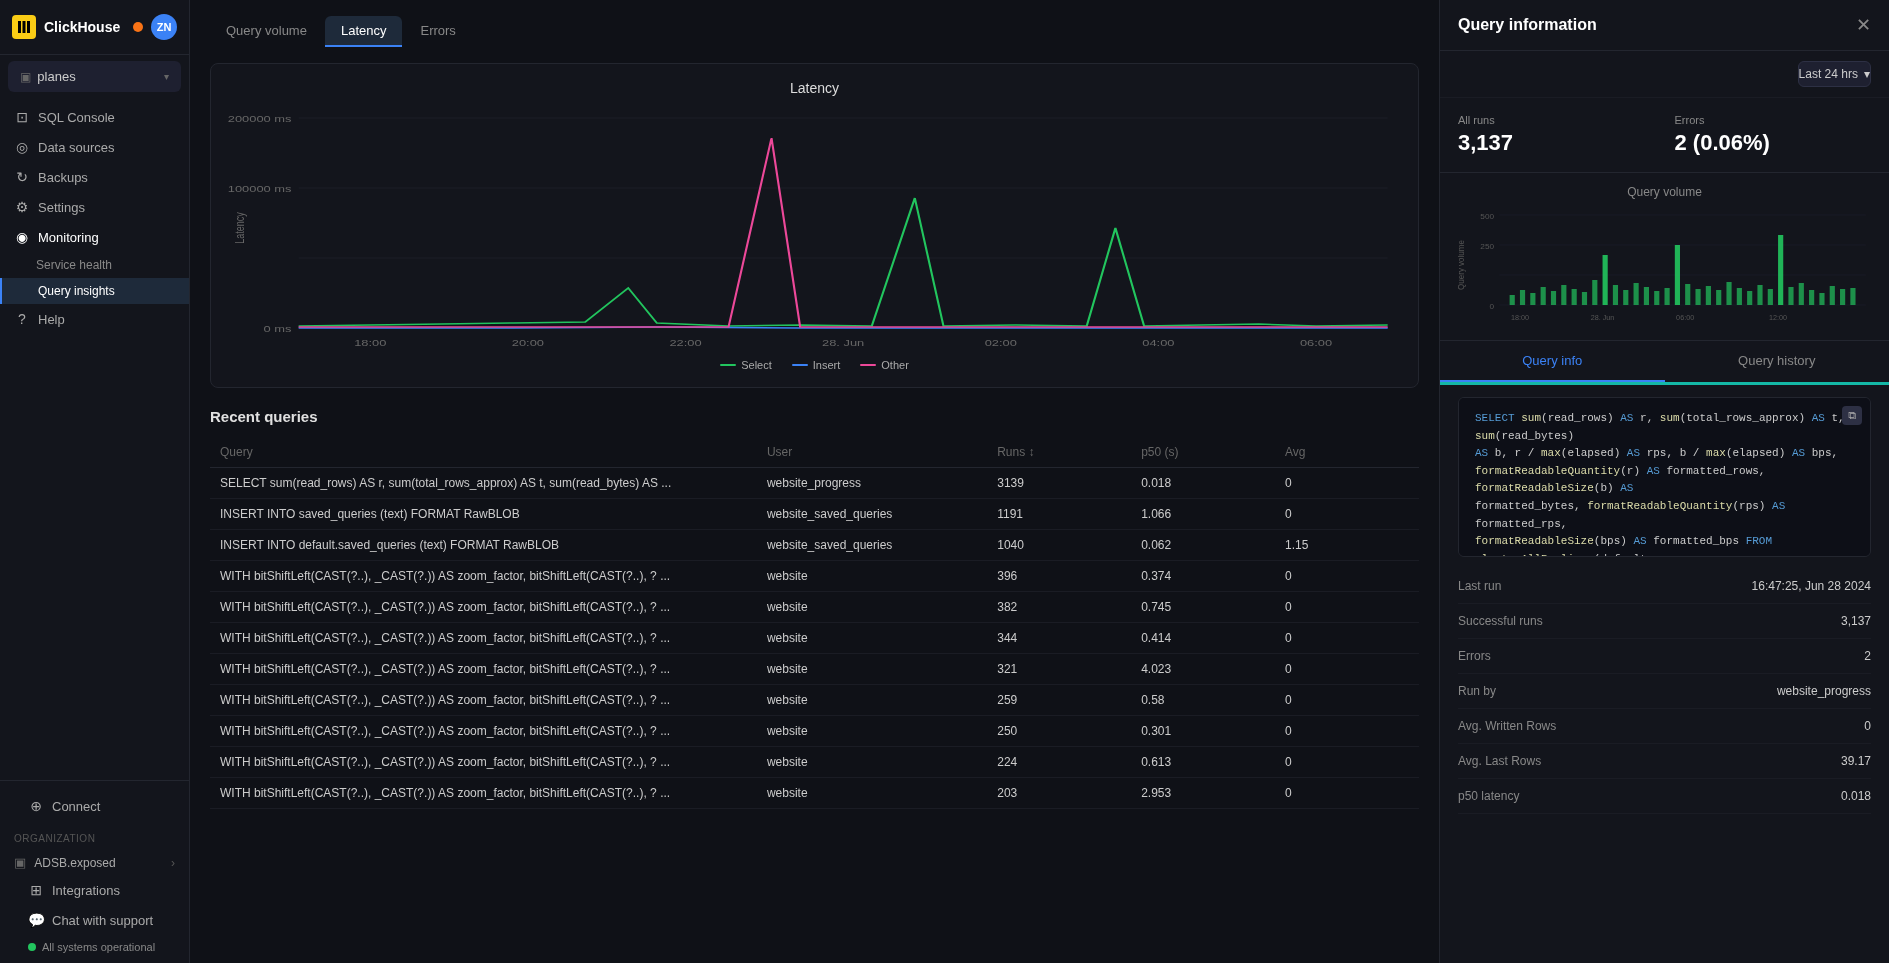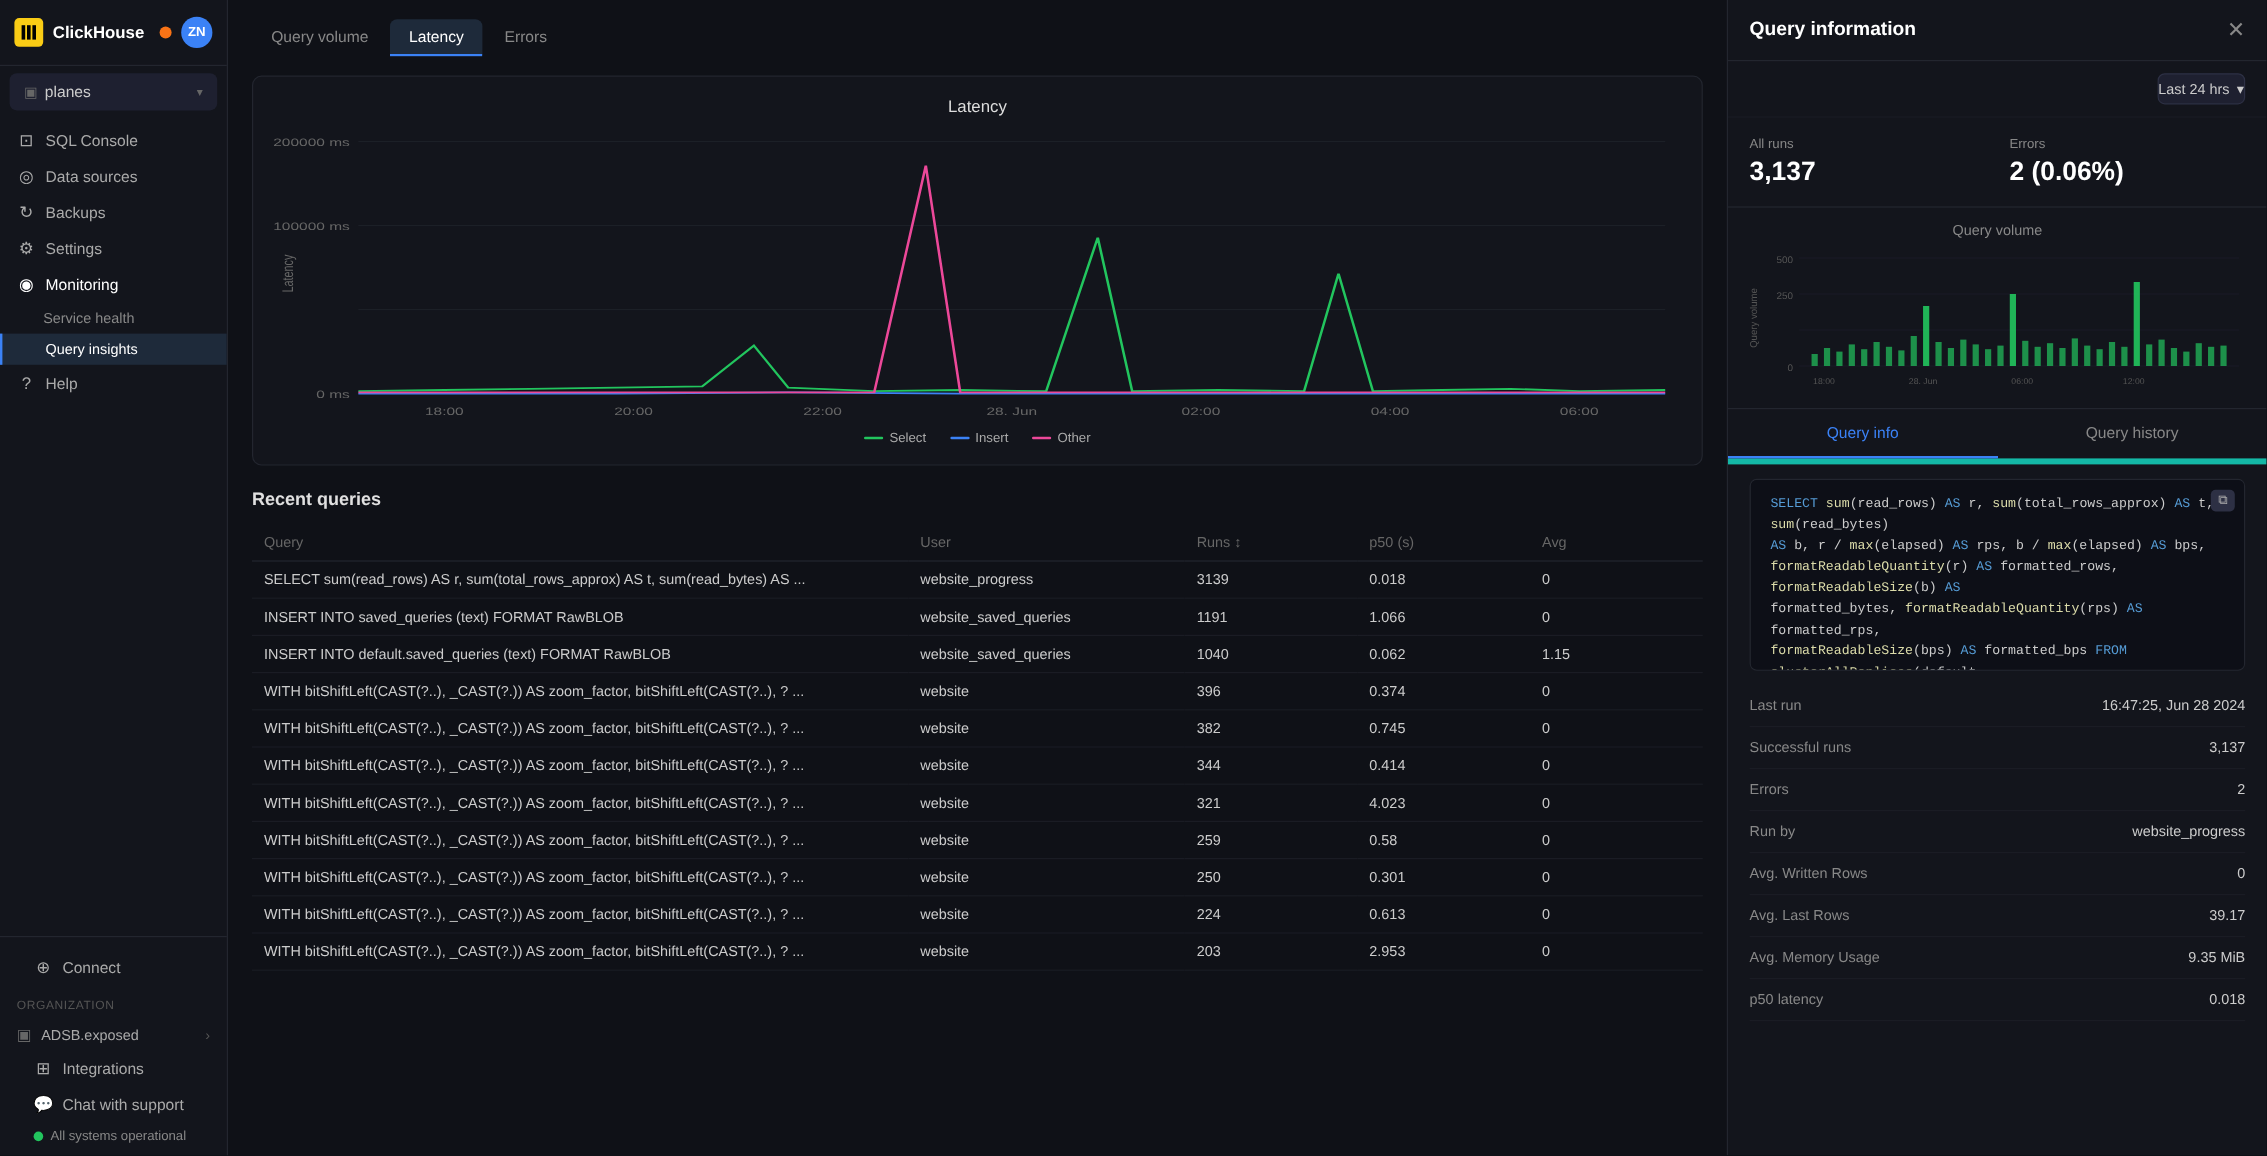--- a/index.html
+++ b/index.html
@@ -70,21 +70,21 @@
     .time-selector { background: #1e2030; border: 1px solid #2d3044; border-radius: 6px; padding: 5px 0; color: #ccc; font-size: 12px; display: flex; align-items: center; gap: 6px; cursor: pointer; }
 
     .panel-stats { display: flex; gap: 20px; padding: 16px 18px; border-bottom: 1px solid #23262f; }
     .stat-box { flex: 1; }
     .stat-label { font-size: 11px; color: #888; margin-bottom: 4px; }
     .stat-value { font-size: 22px; font-weight: 600; color: #fff; }
 
     .mini-chart { padding: 12px 18px; border-bottom: 1px solid #23262f; }
     .mini-chart-title { font-size: 12px; color: #888; margin-bottom: 6px; text-align: center; }
 
-    .panel-tabs { display: flex; border-bottom: 5px solid #14b8a6; align-items: flex-end; }
+    .panel-tabs { display: flex; border-bottom: 3px solid #14b8a6; align-items: flex-end; }
     .panel-tab { flex: 1; padding: 12px; text-align: center; cursor: pointer; font-size: 13px; color: #888; border-bottom: 2px solid transparent; }
     .panel-tab.active { color: #3b82f6; border-bottom: 2px solid #3b82f6; }
 
     .query-code { background: #0d0f17; border-radius: 6px; padding: 12px 16px; margin: 12px 18px; font-family: 'Courier New', monospace; font-size: 11px; color: #ccc; line-height: 1.6; max-height: 160px; overflow-y: auto; border: 1px solid #23262f; position: relative; }
     .query-code .kw { color: #569cd6; }
     .query-code .fn { color: #dcdcaa; }
     .copy-btn { position: absolute; top: 8px; right: 8px; background: #2d3044; border: none; border-radius: 4px; color: #aaa; padding: 3px 6px; cursor: pointer; font-size: 11px; }
 
     .query-details { padding: 0 18px 16px; }
     .detail-row { display: flex; justify-content: space-between; align-items: center; padding: 10px 0; border-bottom: 1px solid #1a1c24; font-size: 12px; }
@@ -461,23 +461,19 @@
   </div>
           <div class="detail-row">
     <span class="detail-label">Avg. Written Rows</span>
     <span class="detail-value">0</span>
   </div>
           <div class="detail-row">
     <span class="detail-label">Avg. Last Rows</span>
     <span class="detail-value">39.17</span>
   </div>
           <div class="detail-row">
-    <span class="detail-label">Avg. Memory Usage</span>
-    <span class="detail-value">9.35 MiB</span>
-  </div>
-          <div class="detail-row">
     <span class="detail-label">p50 latency</span>
     <span class="detail-value">0.018</span>
   </div>
         </div>
     </div>
   </div>
 </div>
 
 </body></html>

